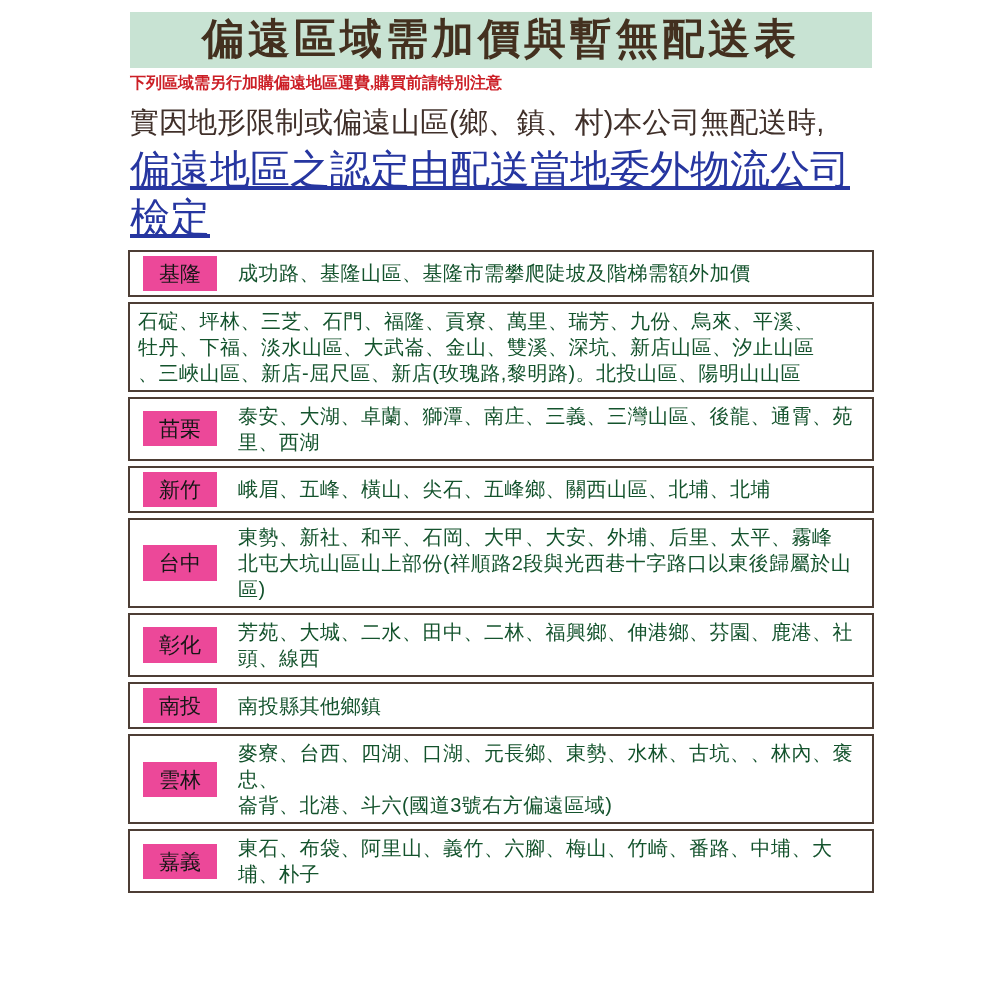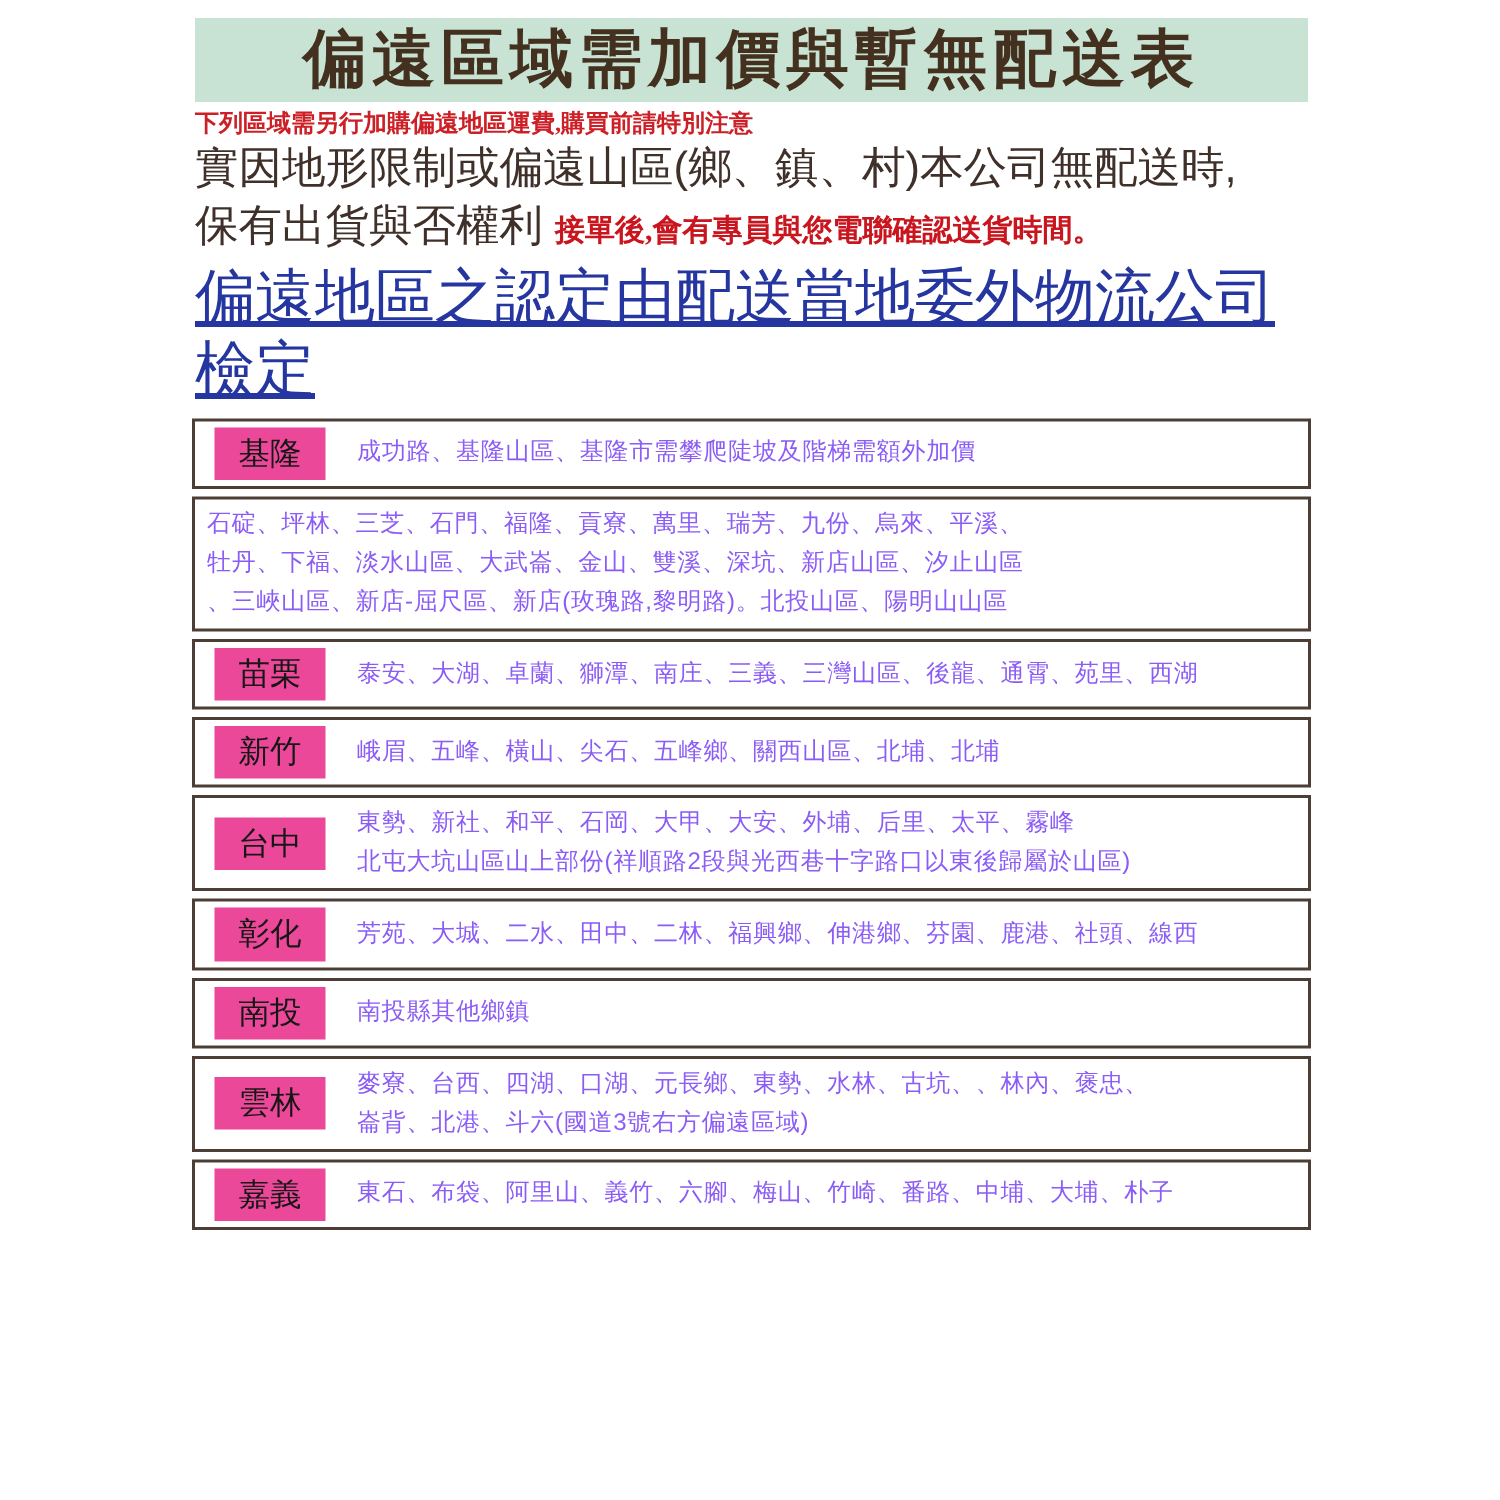--- a/index.html
+++ b/index.html
@@ -12,21 +12,21 @@
 
   .title-bar {
     margin-top:12px; background:#c8e3d3; color:#43301f;
     font-size:42px; font-weight:bold; text-align:center;
     padding:4px 0 6px; letter-spacing:4px; line-height:1.1;
   }
   .red-notice {
     margin-top:5px; color:#cc1f26; font-weight:bold;
     font-family:"Liberation Serif", serif; font-size:16px; line-height:1.3;
   }
-  .policy { margin-top:0; color:#40302a; }
+  .policy { margin-top:10px; color:#40302a; }
   .policy-line1 { font-size:29px; line-height:1.3; }
   .policy-line2 { font-size:29px; line-height:1.35; white-space:nowrap; }
   .inline-red {
     color:#c9151e; font-weight:bold; font-family:"Liberation Serif", serif;
     font-size:20px; margin-left:8px;
   }
   .blue-note {
     margin-top:3px; color:#2636a0; font-size:40px; line-height:1.2;
     text-decoration:underline; text-underline-offset:3px;
   }
@@ -36,37 +36,36 @@
     border:2px solid #4d3e35; background:#fff;
     display:flex; align-items:center; gap:16px;
     padding:4px 8px; min-height:40px;
   }
   .label-col { width:84px; display:flex; flex-direction:column; gap:6px; align-items:center; flex:0 0 84px; }
   .label {
     background:#ec4899; color:#161616; font-size:21px; line-height:1.2;
     padding:5px 6px; text-align:center; min-width:74px;
   }
   .areas {
-    flex:1; color:#8b5cf6; font-size:16px; line-height:26px;
+    flex:1; color:#14532d; font-size:20px; line-height:26px;
     white-space:pre-line; letter-spacing:0.5px;
   }
 </style>
 </head>
 <body>
 
 <div class="page">
   <div class="content">
 
     <div class="title-bar">偏遠區域需加價與暫無配送表</div>
 
     <div class="red-notice">下列區域需另行加購偏遠地區運費,購買前請特別注意</div>
 
     <div class="policy">
       <div class="policy-line1">實因地形限制或偏遠山區(鄉、鎮、村)本公司無配送時,</div>
-      <div class="policy-line2"><span>保有出貨與否權利</span><span class="inline-red">接單後,會有專員與您電聯確認送貨時間。</span></div>
     </div>
 
     <div class="blue-note">偏遠地區之認定由配送當地委外物流公司檢定</div>
 
     <div class="table">
 
       <div class="row">
         <div class="label-col">
           <div class="label">基隆</div>
         </div>

